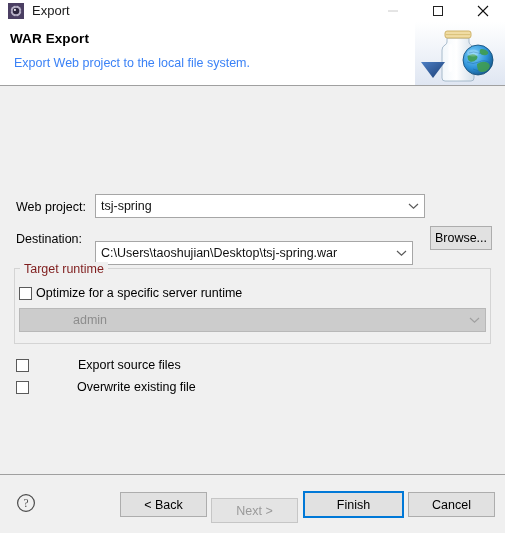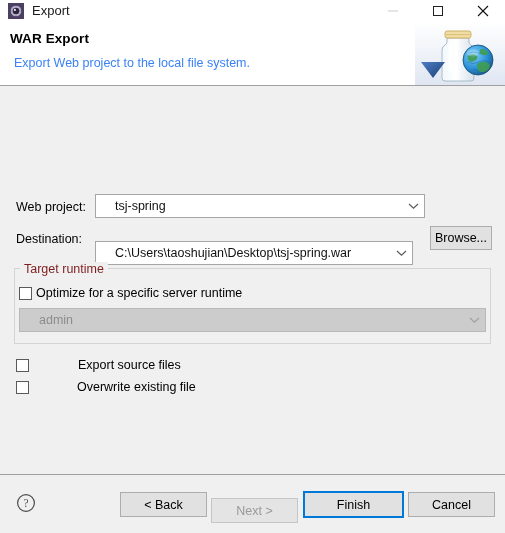--- a/index.html
+++ b/index.html
@@ -120,40 +120,40 @@
     position: absolute;
     height: 24px;
     background: #ffffff;
     border: 1px solid #a6a6a6;
     box-sizing: border-box;
     display: flex;
     align-items: center;
     cursor: default;
   }
   .combo .val {
-    padding-left: 19px;
+    padding-left: 5px;
     font-size: 12.5px;
     color: #111111;
     white-space: nowrap;
     overflow: hidden;
     flex: 1 1 auto;
   }
   .combo .arrow {
     width: 22px;
     height: 22px;
     display: flex;
     align-items: center;
     justify-content: center;
     flex: 0 0 auto;
   }
   .combo.disabled {
     background: #cccccc;
     border: 1px solid #b8b8b8;
   }
-  .combo.disabled .val { color: #8d8d8d; }
+  .combo.disabled .val { color: #8d8d8d; margin-left: 48px; }
   .combo.disabled .arrow svg { stroke: #9a9a9a; }
 
   .btn {
     position: absolute;
     background: #e1e1e1;
     border: 1px solid #adadad;
     box-sizing: border-box;
     font-family: "Liberation Sans", sans-serif;
     font-size: 12.5px;
     color: #000000;

